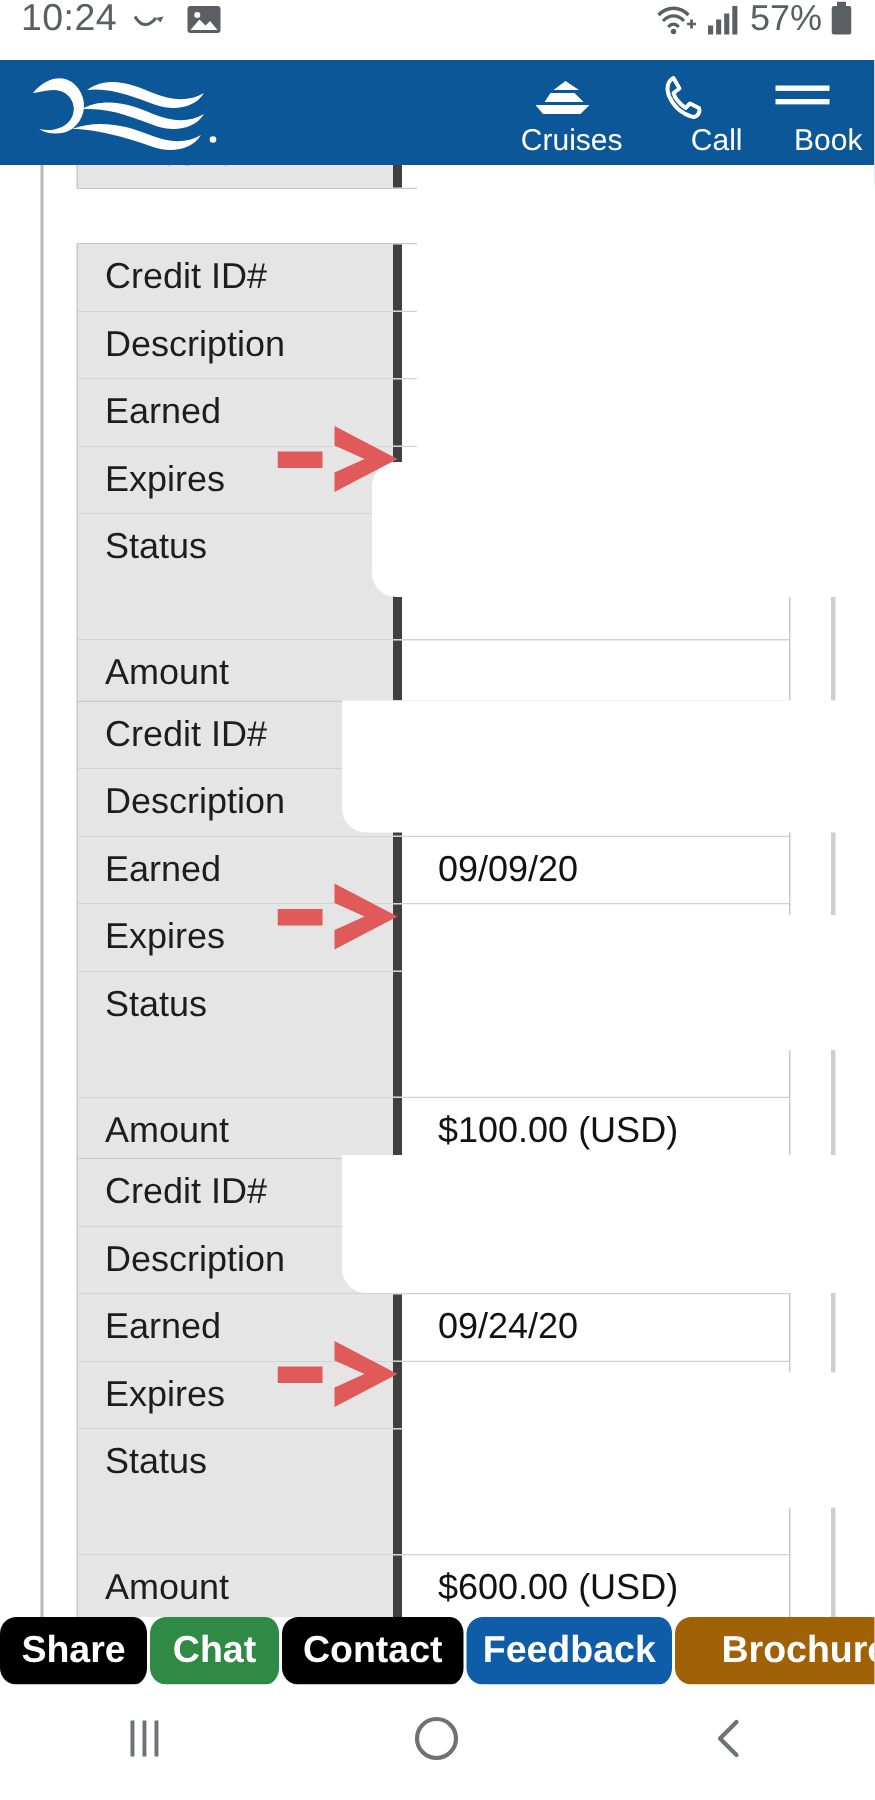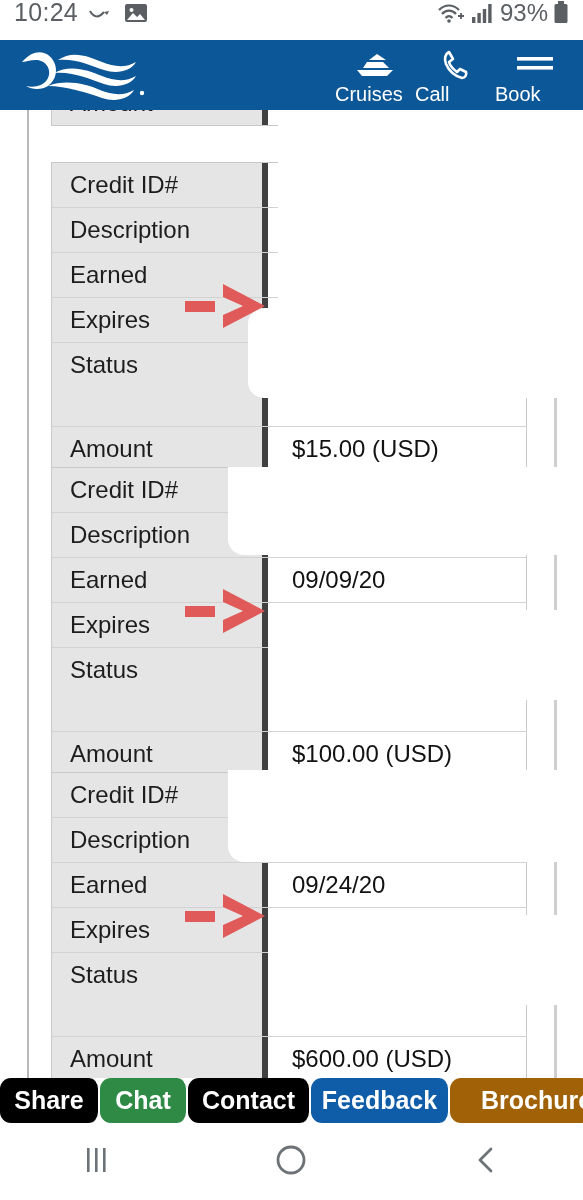--- a/index.html
+++ b/index.html
@@ -30,21 +30,21 @@
     background:#0c5797;
   }
   .logo{
     position:absolute; left:18px; top:6px; width:130px; height:58px;
   }
   .navgroup{
     position:absolute; right:8px; top:4px;
     display:flex; align-items:flex-start; gap:0px;
   }
   .navitem{
-    width:80px; text-align:left; color:#ffffff;
+    width:80px; text-align:right; color:#ffffff;
     text-decoration:none; padding-top:4px;
   }
   .navitem .navlabel{
     display:block; font-size:20px; margin-top:1px; line-height:22px;
   }
   .navicon{ height:34px; display:flex; align-items:center; justify-content:center; }
 
   .subbar{
     position:absolute; left:0; top:110px; width:583px; height:13px;
     background:#1b9bd8;
@@ -172,21 +172,21 @@
       </svg>
     </span>
     <span>
       <svg class="ico" width="24" height="22" viewBox="0 0 24 22">
         <rect x="1" y="15" width="3.4" height="6" fill="#5b5f63"></rect>
         <rect x="6.4" y="11" width="3.4" height="10" fill="#5b5f63"></rect>
         <rect x="11.8" y="7" width="3.4" height="14" fill="#5b5f63"></rect>
         <rect x="17.2" y="2" width="3.4" height="19" fill="#5b5f63"></rect>
       </svg>
     </span>
-    <span class="sb-batt-pct">93%</span>
+    <span class="sb-batt-pct">57%</span>
     <span>
       <svg class="ico" width="16" height="24" viewBox="0 0 16 24">
         <rect x="5" y="0" width="6" height="3" fill="#5b5f63"></rect>
         <rect x="1.5" y="3" width="13" height="19" rx="1.5" fill="#5b5f63"></rect>
       </svg>
     </span>
   </div>
 </div>
 
 <div class="appheader">
@@ -263,21 +263,20 @@
     <div class="row">
       <div class="lbl">Expires</div>
       <div class="val">Book By 03/31/21</div>
     </div>
     <div class="row tall">
       <div class="lbl">Status</div>
       <div class="val"></div>
     </div>
     <div class="row">
       <div class="lbl">Amount</div>
-      <div class="val">$15.00 (USD)</div>
     </div>
   </div>
 
   <div class="card" style="top:357px;">
     <div class="row">
       <div class="lbl">Credit ID#</div>
       <div class="val"></div>
     </div>
     <div class="row">
       <div class="lbl">Description</div>

